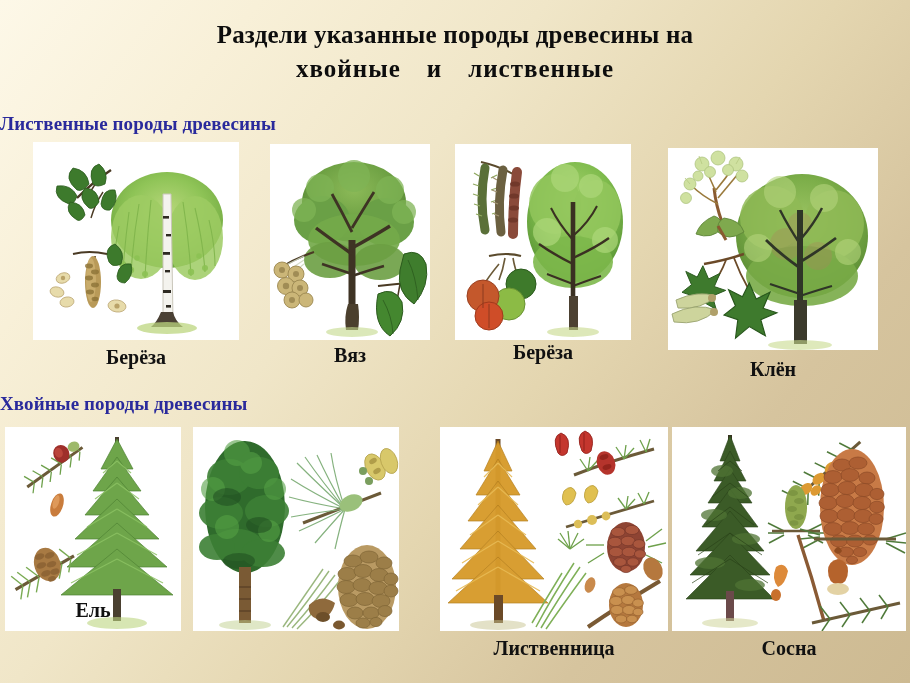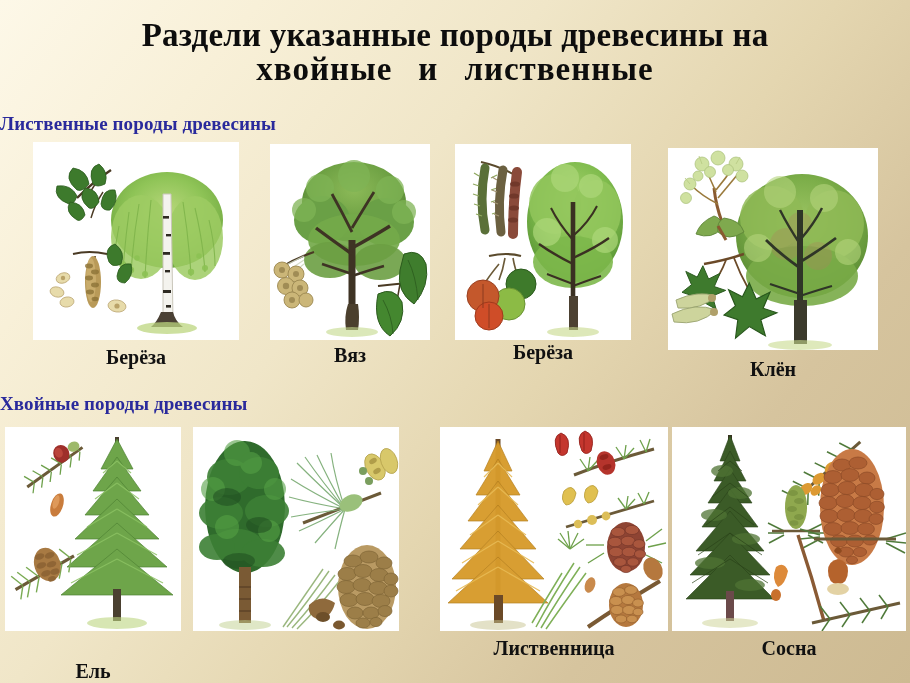--- a/index.html
+++ b/index.html
@@ -7,21 +7,21 @@
     width:910px;height:683px;overflow:hidden;
     font-family:"Liberation Serif", serif;
     background:linear-gradient(135deg,#fdf6e2 0%,#f6ecd2 22%,#ece0c0 46%,#ddceа8 62%,#d3c3a0 80%,#cbbb95 100%);
     position:relative;
   }
   #slide{position:absolute;inset:0;
     background:linear-gradient(128deg,#fdf8e8 0%,#f8f0d8 18%,#f0e6c8 38%,#e4d6b0 58%,#d6c49e 76%,#cdba92 100%);
   }
   .title{
     position:absolute;left:0;right:0;top:18px;text-align:center;
-    font-weight:bold;font-size:33px;line-height:34px;color:#0d0d0d;
+    font-weight:bold;font-size:25px;line-height:34px;color:#0d0d0d;
     letter-spacing:.2px;
   }
   .title .l2{display:block;letter-spacing:1px;}
   .title .l2 .sp{display:inline-block;width:26px;}
   .sect-head{
     position:absolute;left:0;right:0;text-align:left;
     font-weight:bold;font-size:19px;color:#2a2a9c;letter-spacing:.1px;
   }
   #sect-decid{top:113px;}
   #sect-conif{top:393px;}
@@ -486,21 +486,21 @@
                 <ellipse cx="4" cy="15" rx="5" ry="3"></ellipse>
               <ellipse cx="-4" cy="22" rx="5" ry="3"></ellipse>
                 <ellipse cx="5" cy="23" rx="4.5" ry="3"></ellipse>
               <ellipse cx="0" cy="29" rx="4" ry="2.6"></ellipse>
             </g>
           </g>
         </g>
       </svg>
     </div>
   </div>
-  <div class="cap" style="left:5px;top:660px;width:176px;">Ель</div>
+  <div class="cap" style="left:5px;top:599px;width:176px;">Ель</div>
 
   <div class="card" style="left:193px;top:427px;width:206px;height:204px;">
     <div class="ill">
       <svg viewBox="0 0 206 204" preserveAspectRatio="none">
 
         <g>
           <ellipse cx="52" cy="80" rx="40" ry="66" fill="#2f6b2c"></ellipse>
           <g fill="#3d8035" opacity=".9">
             <ellipse cx="36" cy="50" rx="22" ry="18"></ellipse>
               <ellipse cx="66" cy="46" rx="20" ry="16"></ellipse>

